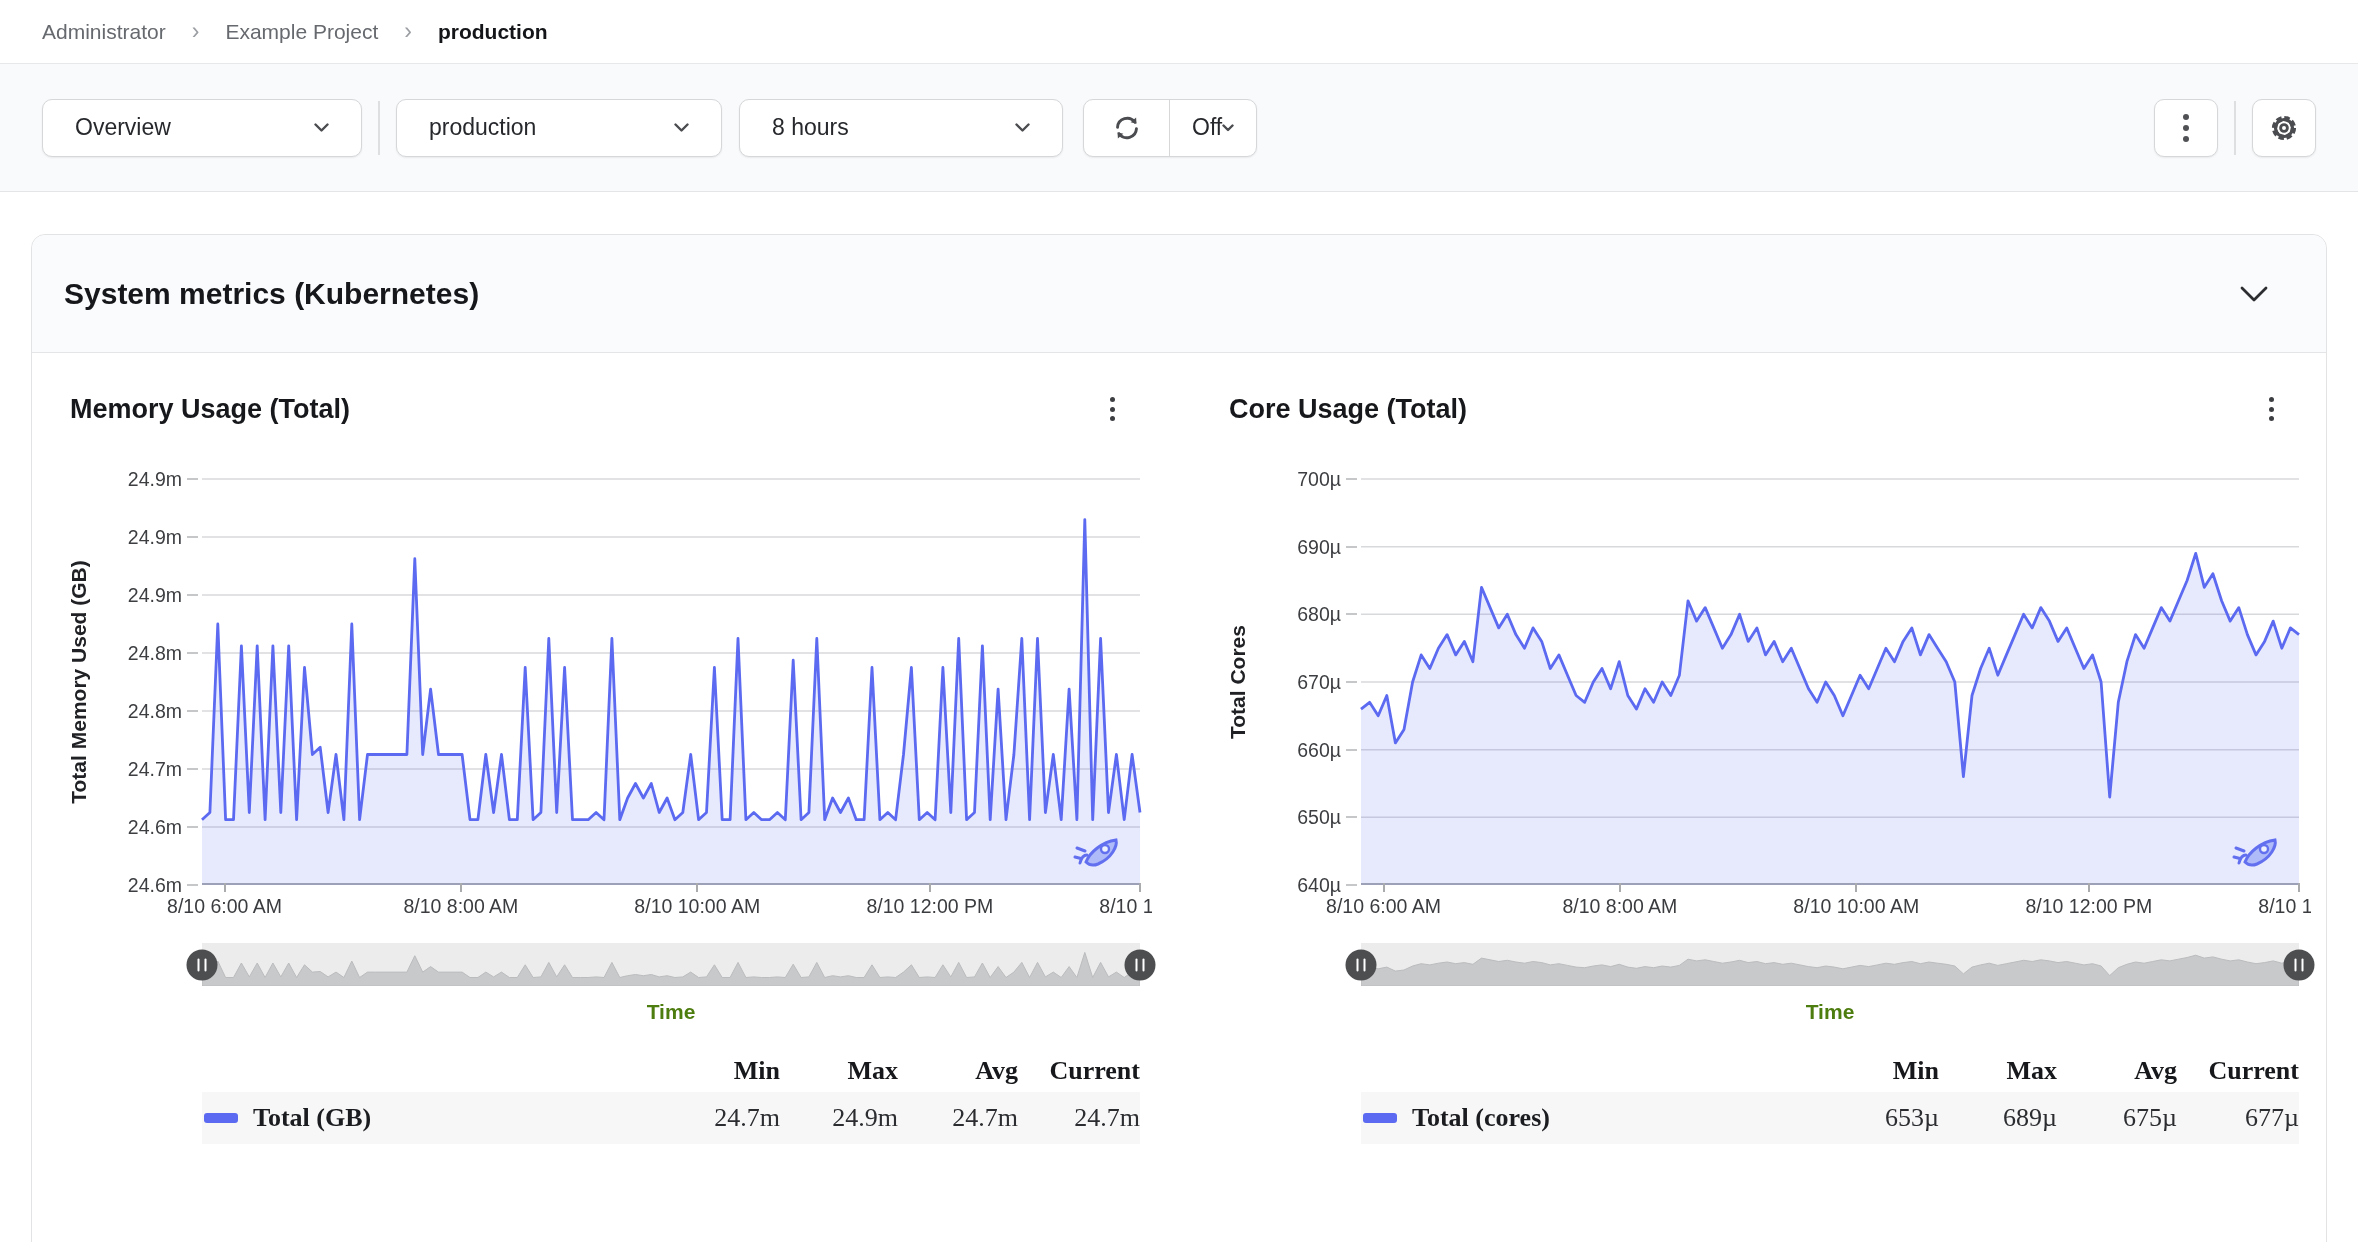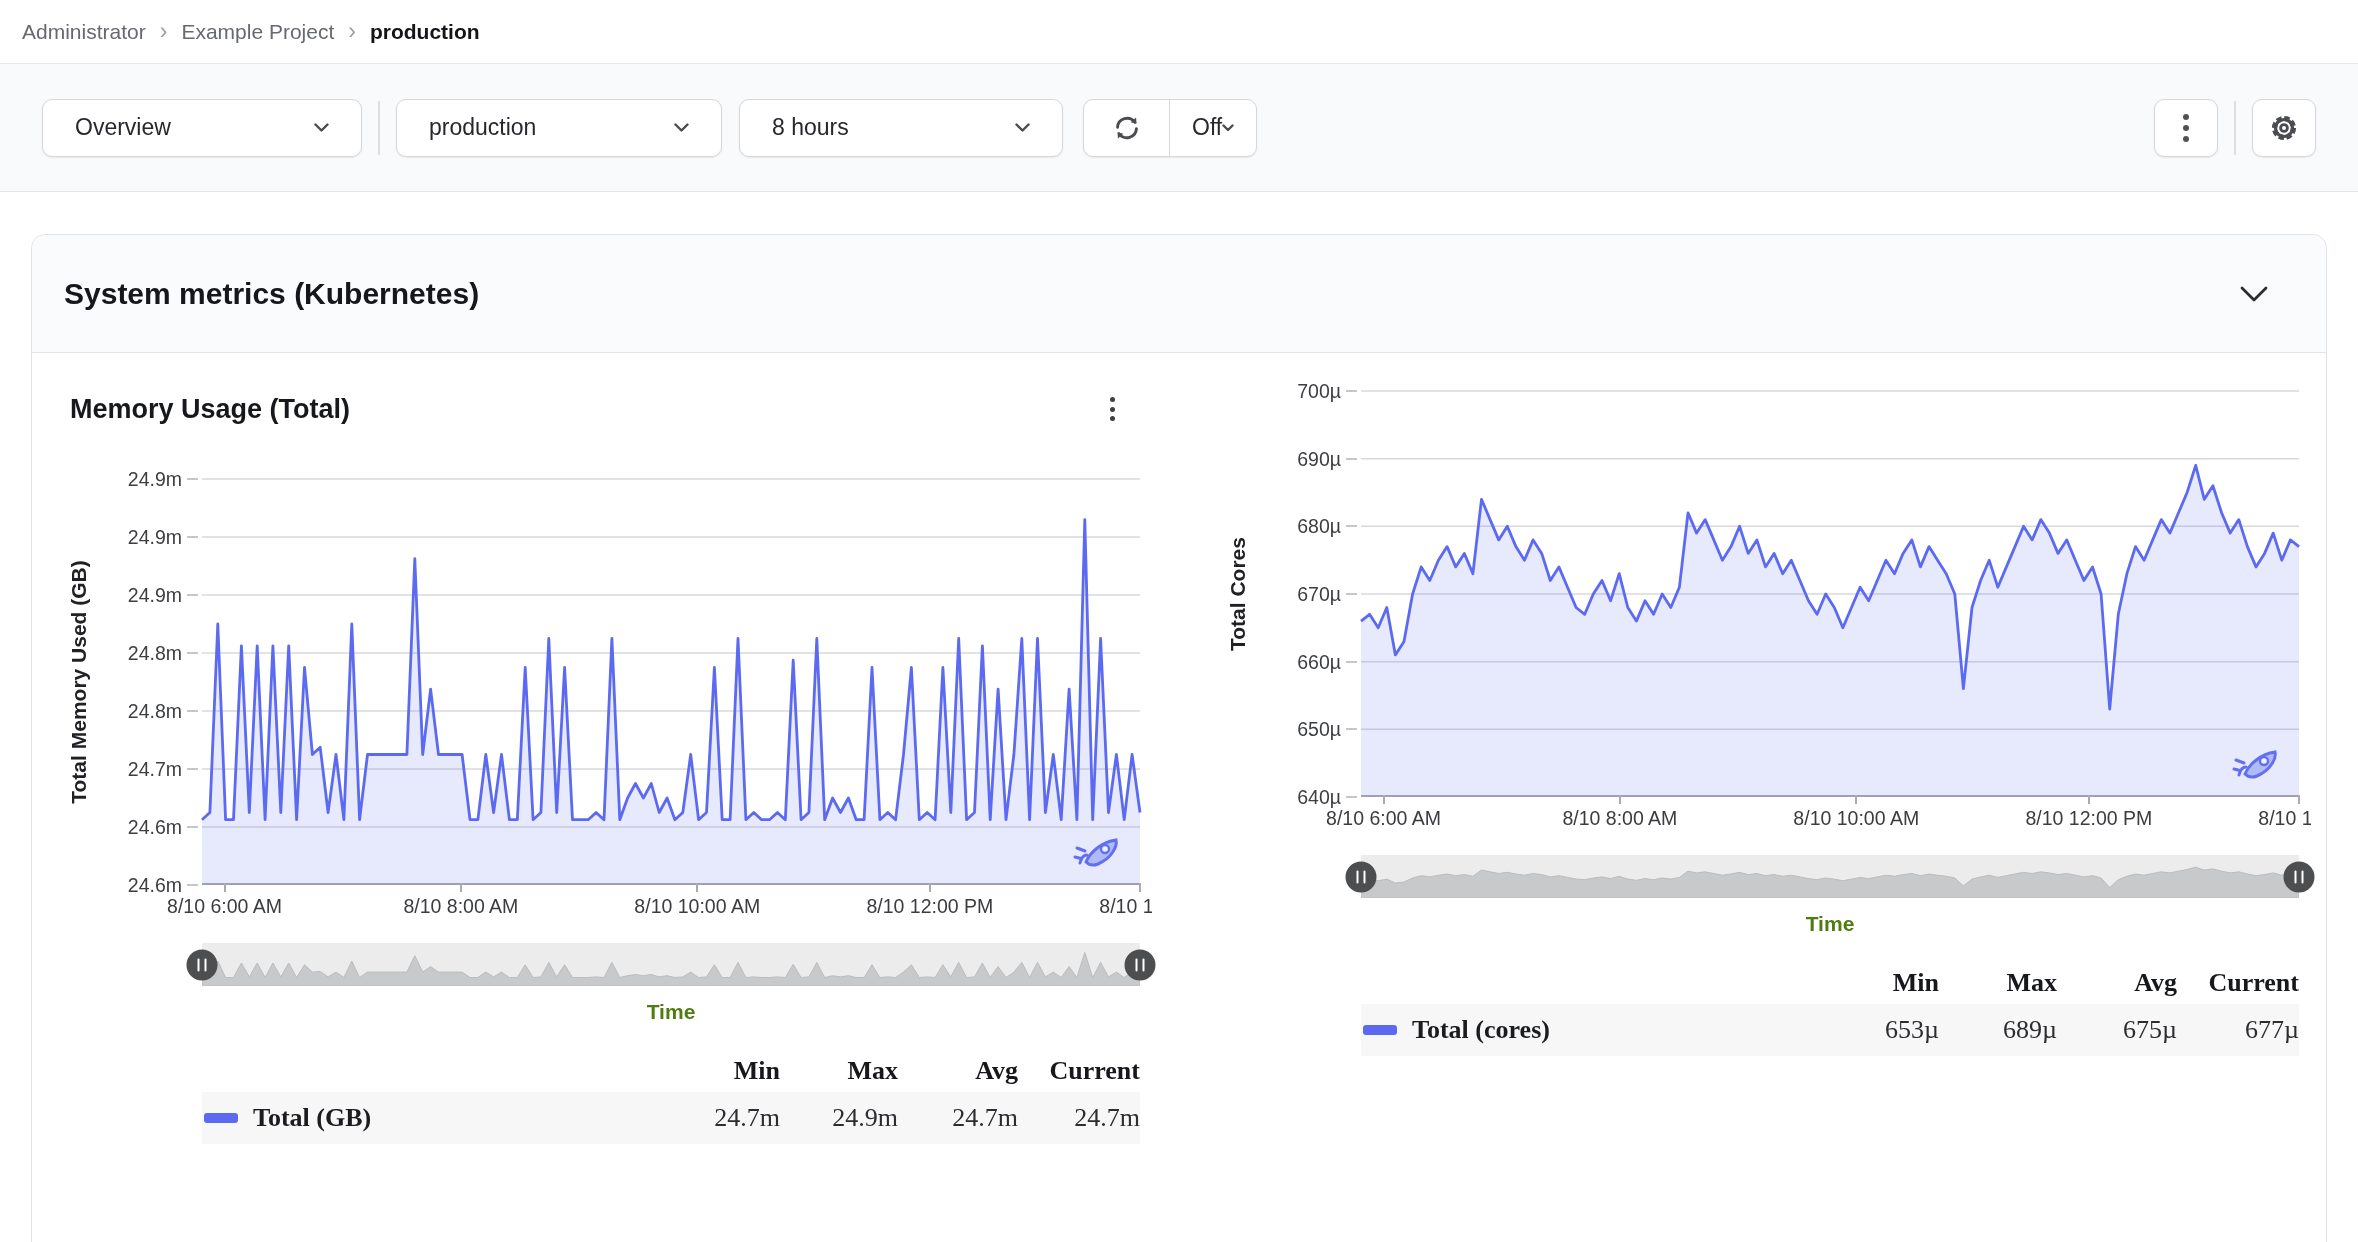--- a/index.html
+++ b/index.html
@@ -1,19 +1,19 @@
 <!DOCTYPE html>
 <html><head>
 <meta charset="utf-8">
 <style>
   * { margin:0; padding:0; box-sizing:border-box; }
   html,body { width:2358px; height:1242px; overflow:hidden; background:#fff;
     font-family:"Liberation Sans", sans-serif; color:#1c1d1f; }
-  .crumb-bar { height:64px; display:flex; align-items:center; padding-left:22px;
-    border-bottom:1px solid #e7e8e9; background:#fff; font-size:21px; }
+  .crumb-bar { height:64px; display:flex; align-items:center; padding-left:42px;
+    border-bottom:1px solid #e7e8e9; background:#fff; font-size:21px;gap:12px; }
   .crumb { color:#66696e; }
   .crumb-sep { color:#9b9ea3; margin:0 14px; font-size:23px; }
   .crumb-current { color:#141518; font-weight:700; }
 
   .toolbar { height:128px; background:#f9fafb; border-bottom:1px solid #e4e5e7;
     display:flex; align-items:center; padding:0 42px; }
   .tb-left { display:flex; align-items:center; flex:1; }
   .tb-right { display:flex; align-items:center; }
   .btn { background:#fff; border:1px solid #d5d7d9; border-radius:10px; height:58px;
     display:flex; align-items:center; box-shadow:0 1px 2px rgba(0,0,0,.07);
@@ -268,20 +268,28 @@
               <div class="cell c2">24.9m</div>
               <div class="cell c3">24.7m</div>
               <div class="cell c4">24.7m</div>
             </div>
           </div>
         </div>
       </div>
     </section>
 
     <section class="chart">
+      <div class="chart-header">
+        <h3 class="chart-title">Core Usage (Total)</h3>
+        <div class="chart-kebab">
+            <i></i>
+            <i></i>
+            <i></i>
+          </div>
+      </div>
       <div class="plot-zone">
         <div class="y-title">Total Cores</div>
         <div class="shifted">
           <div class="plot">
             <svg class="plot-svg" width="938" height="406">
                 <line x1="0" y1="0" x2="938" y2="0" stroke="#d8d9db" stroke-width="1.5"></line>
                 <line x1="0" y1="67.66666666666667" x2="938" y2="67.66666666666667" stroke="#d8d9db" stroke-width="1.5"></line>
                 <line x1="0" y1="135.33333333333334" x2="938" y2="135.33333333333334" stroke="#d8d9db" stroke-width="1.5"></line>
                 <line x1="0" y1="203" x2="938" y2="203" stroke="#d8d9db" stroke-width="1.5"></line>
                 <line x1="0" y1="270.6666666666667" x2="938" y2="270.6666666666667" stroke="#d8d9db" stroke-width="1.5"></line>

